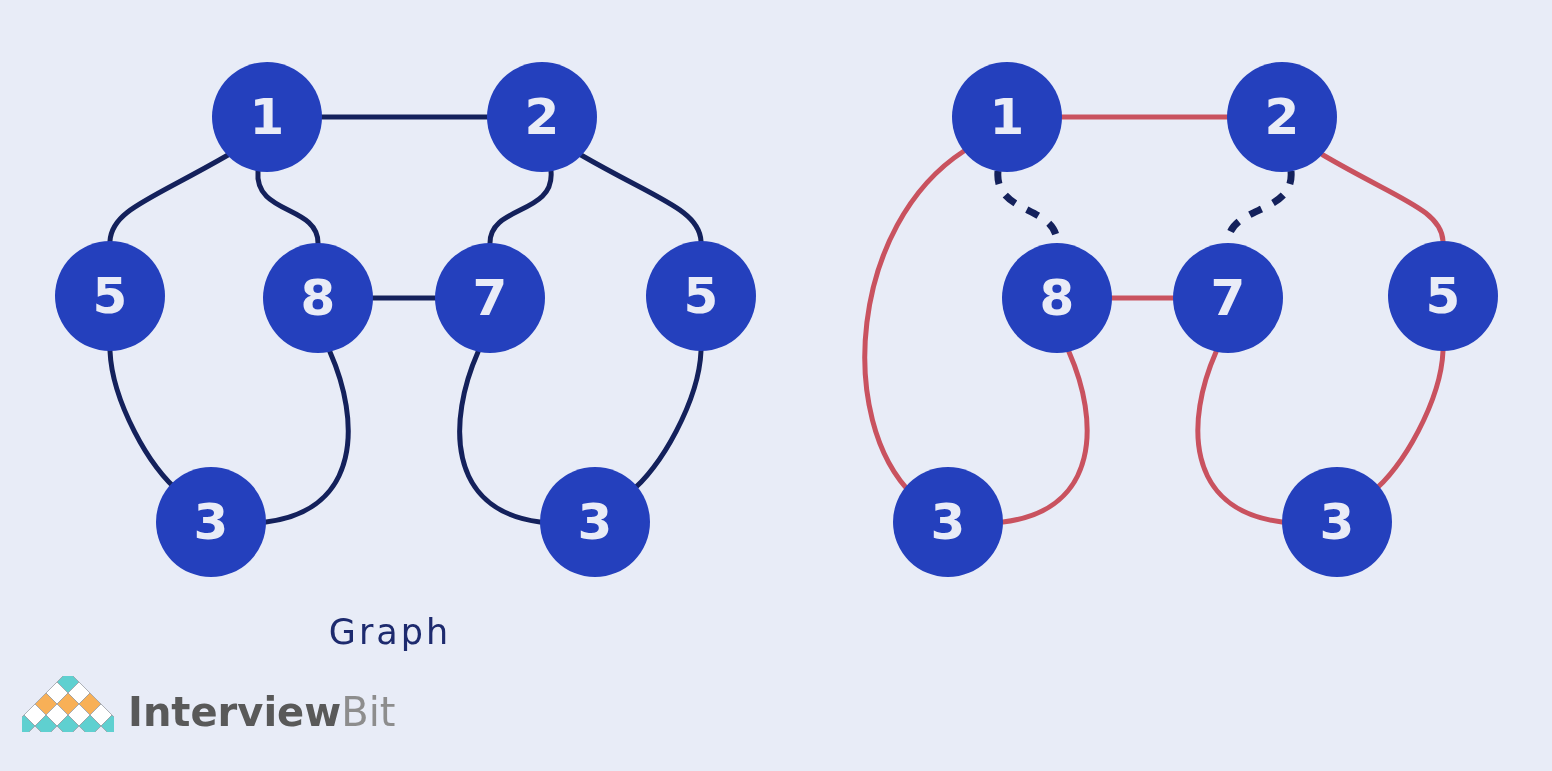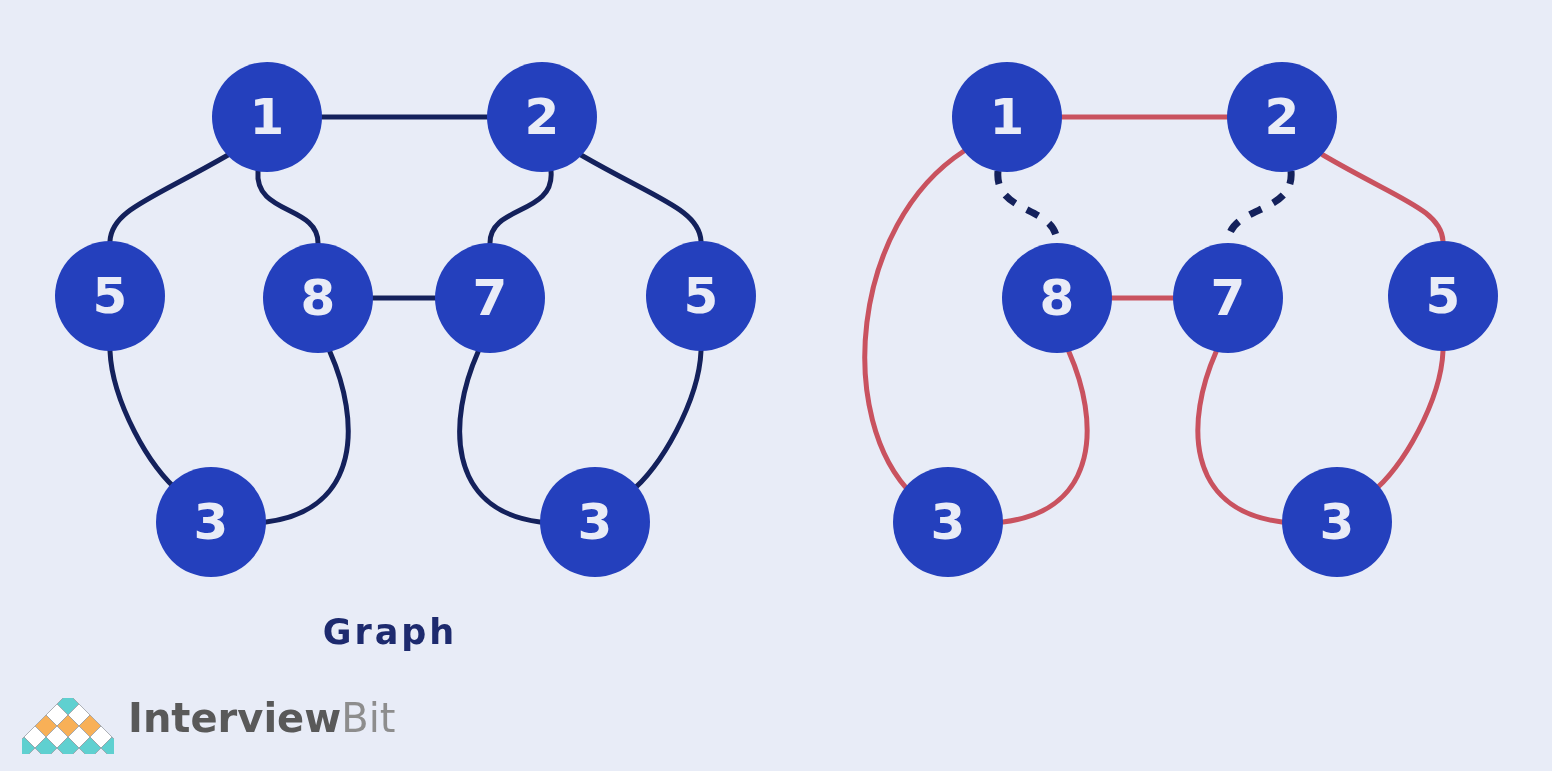--- a/index.html
+++ b/index.html
@@ -55,32 +55,32 @@
     letter-spacing: 0px;
     user-select: none;
   }
 
   .caption {
     position: absolute;
     width: 100%;
     text-align: center;
     color: #1d2a6e;
     font-size: 35px;
-    font-weight: bold;
+    font-weight: normal;
     letter-spacing: 3px;
     font-family: "DejaVu Sans", sans-serif;
   }
 
   
   #logo {
     position: absolute;
     left: 22px;
-    top: 698px;
+    top: 676px;
     display: flex;
-    align-items: flex-start;
+    align-items: flex-end;
     gap: 14px;
   }
   #logo .mark {
     width: 92px;
     height: 56px;
     position: relative;
   }
   #logo .wordmark {
     font-size: 40px;
     line-height: 1;

